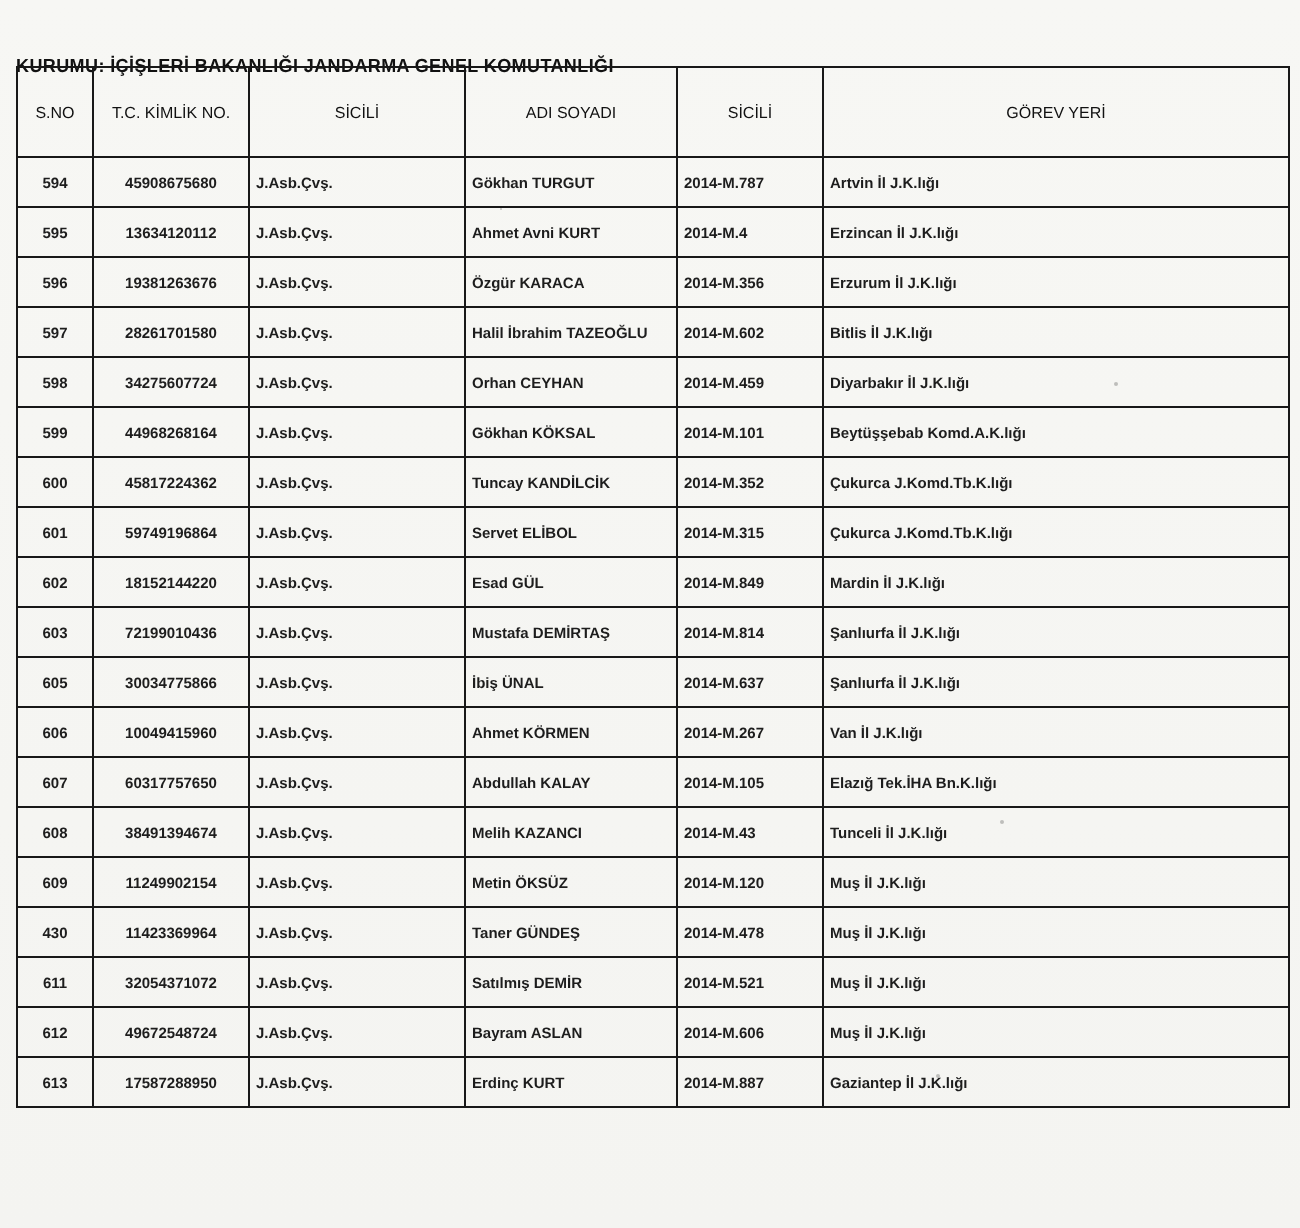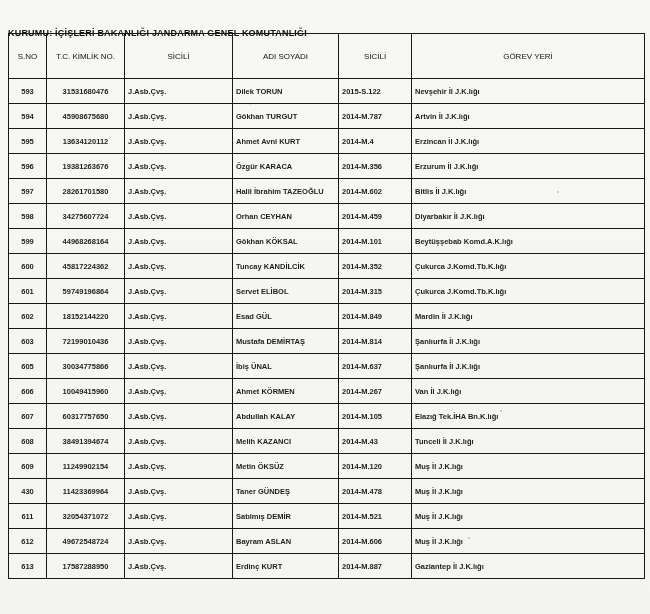--- a/index.html
+++ b/index.html
@@ -94,28 +94,20 @@
         <th>S.NO</th>
         <th>T.C. KİMLİK NO.</th>
         <th>SİCİLİ</th>
         <th>ADI SOYADI</th>
         <th>SİCİLİ</th>
         <th>GÖREV YERİ</th>
       </tr>
   </thead>
   <tbody>
       <tr>
-        <td class="c-center">593</td>
-        <td class="c-center">31531680476</td>
-        <td class="c-left">J.Asb.Çvş.</td>
-        <td class="c-left">Dilek TORUN</td>
-        <td class="c-left">2015-S.122</td>
-        <td class="c-left">Nevşehir İl J.K.lığı</td>
-      </tr>
-      <tr>
         <td class="c-center">594</td>
         <td class="c-center">45908675680</td>
         <td class="c-left">J.Asb.Çvş.</td>
         <td class="c-left">Gökhan TURGUT</td>
         <td class="c-left">2014-M.787</td>
         <td class="c-left">Artvin İl J.K.lığı</td>
       </tr>
       <tr>
         <td class="c-center">595</td>
         <td class="c-center">13634120112</td>

